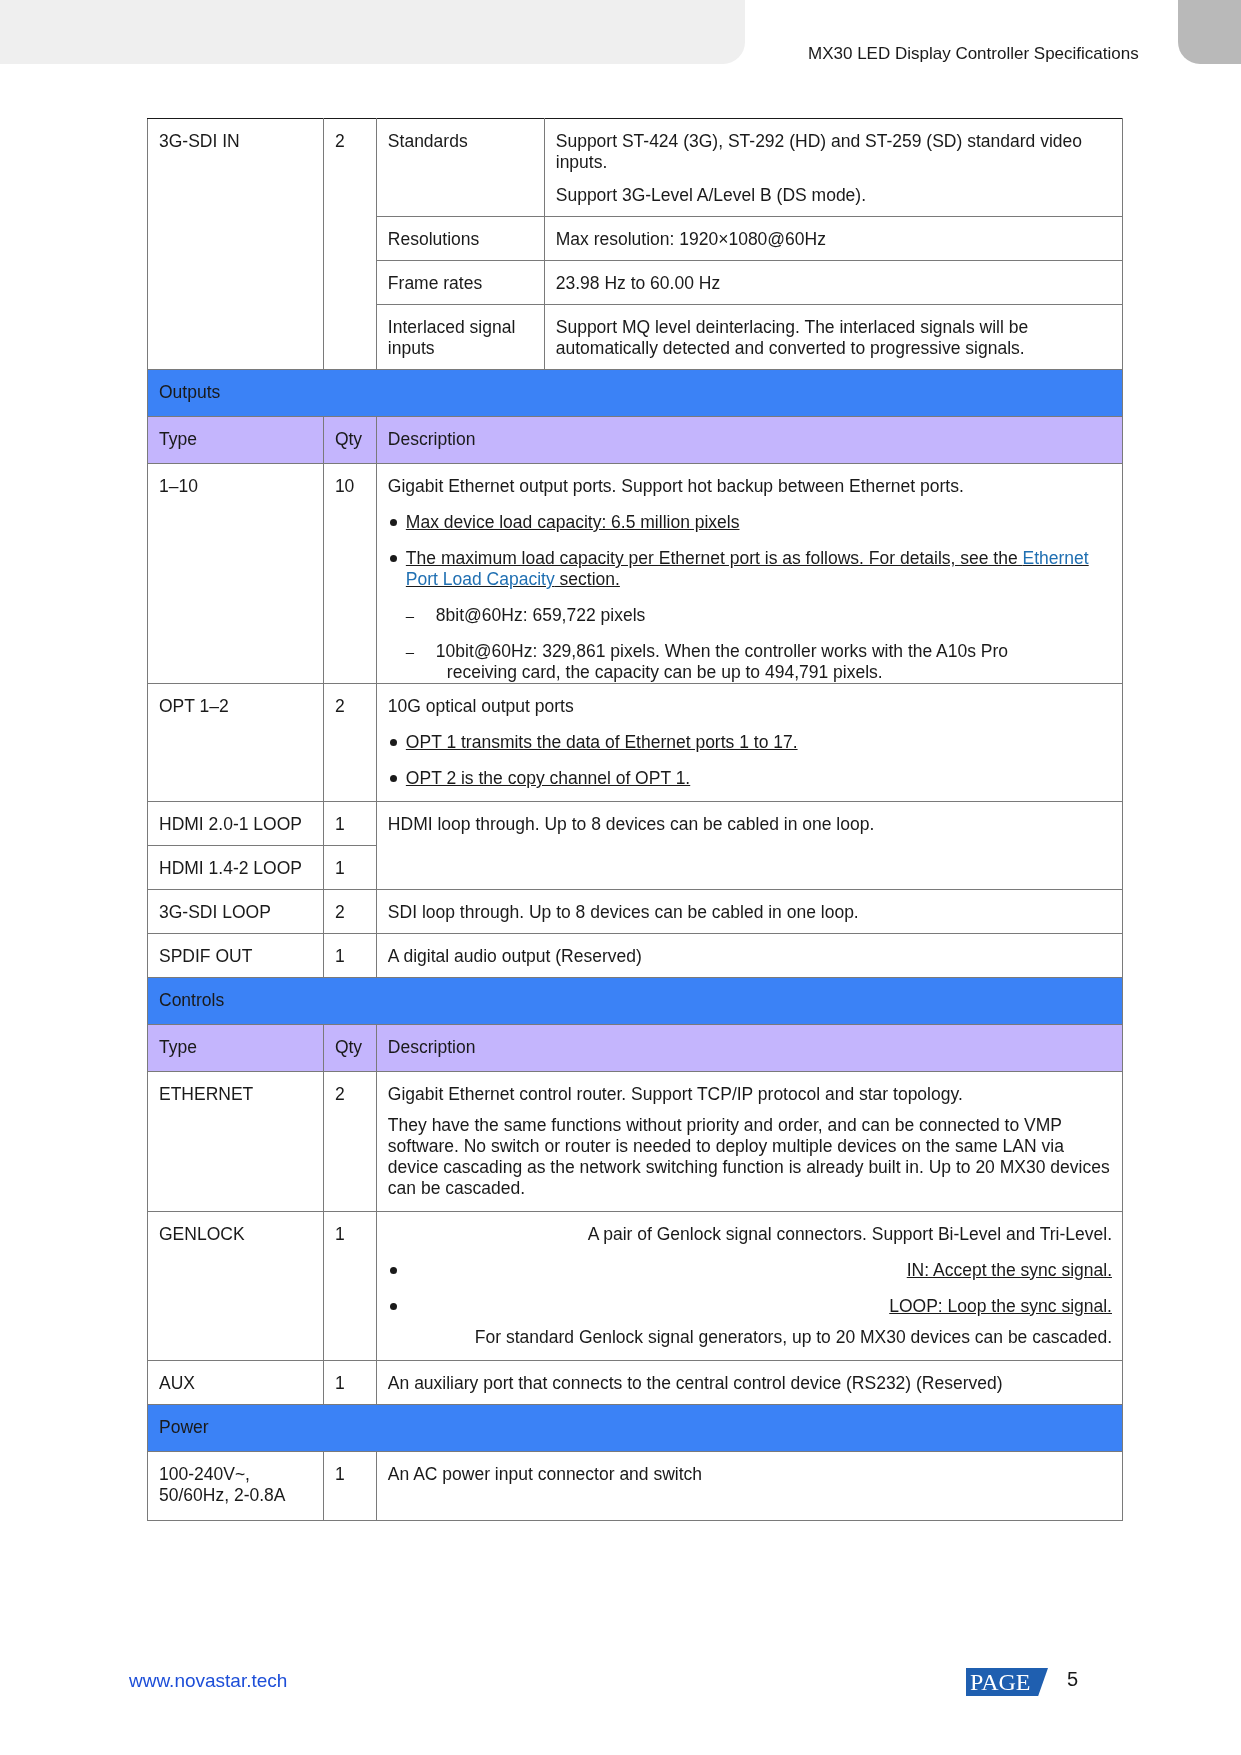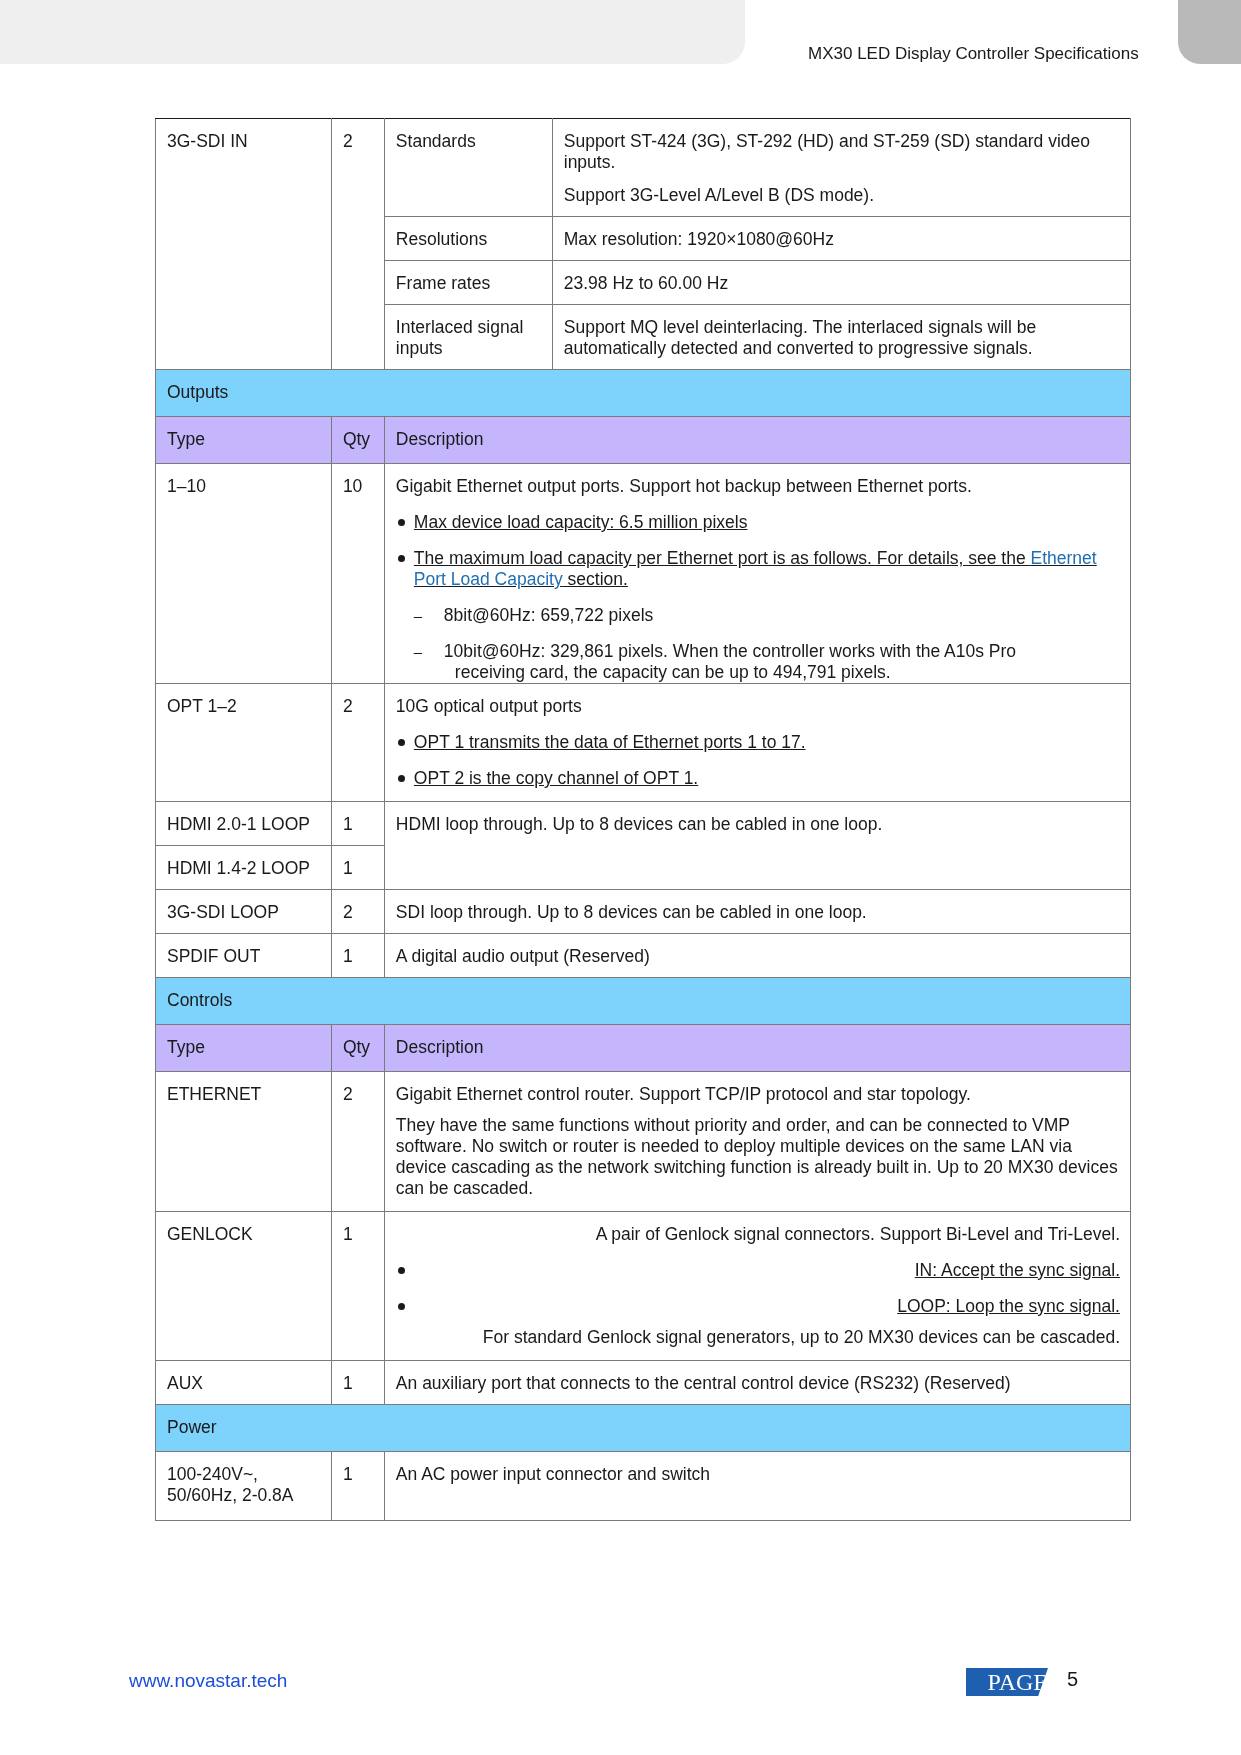--- a/index.html
+++ b/index.html
@@ -3,44 +3,44 @@
 <meta charset="utf-8">
 <style>
   * { box-sizing: border-box; margin: 0; padding: 0; }
   html, body { width: 1241px; height: 1755px; background: #ffffff; }
   body { position: relative; font-family: "Liberation Sans", sans-serif; color: #1a1a1a; overflow: hidden; }
 
   .hdr-band { position: absolute; left: 0; top: 0; width: 745px; height: 64px; background: #efefef; border-bottom-right-radius: 22px; }
   .hdr-tab { position: absolute; left: 1178px; top: 0; width: 63px; height: 64px; background: #b9b9b9; border-bottom-left-radius: 22px; }
   .hdr-title { position: absolute; left: 808px; top: 44px; font-size: 17px; color: #1a1a1a; white-space: nowrap; }
 
-  table.spec { position: absolute; left: 155px; top: 118px; width: 976px; border-collapse: collapse; font-size: 17.5px; line-height: 21px; }
+  table.spec { position: absolute; left: 147px; top: 118px; width: 976px; border-collapse: collapse; font-size: 17.5px; line-height: 21px; }
   table.spec td { border: 1.5px solid #7a7a7a; vertical-align: top; padding: 12px 10px 10px 11px; }
   table.spec tr:first-child td { border-top: 1.5px solid #1a1a1a; }
   table.spec col.c1 { width: 176px; }
   table.spec col.c2 { width: 53px; }
   table.spec col.c3 { width: 168px; }
   table.spec col.c4 { width: 579px; }
 
-  tr.section td { background: #7dd3fc; height: 47px; padding-top: 12px; }
+  tr.section td { background: #3b82f6; height: 47px; padding-top: 12px; }
   tr.colhead td { background: #c4b5fd; height: 47px; padding-top: 12px; }
   .cell-qty { padding-left: 11px !important; }
 
   .para { margin: 0; }
   .para + .para { margin-top: 12px; }
   .bullet { position: relative; padding-left: 18px; margin-top: 15px; text-decoration: underline; }
   .bullet::before { content: ""; position: absolute; left: 2px; top: 7px; width: 7px; height: 7px; border-radius: 50%; background: #1a1a1a; }
   .dash { position: relative; padding-left: 48px; margin-top: 15px; }
   .dash::before { content: "–"; position: absolute; left: 18px; top: 0; font-size: 15px; }
   .dash .cont { display: block; padding-left: 11px; }
   .link { color: #1f6fb2; }
   .gap { margin-top: 10px; }
 
   .ftr-url { position: absolute; left: 129px; top: 1670px; font-size: 19px; color: #1d4ed8; }
-  .ftr-page { position: absolute; left: 966px; top: 1668px; width: 82px; height: 28px; background: #1f5fb0; clip-path: polygon(0 0, 100% 0, 88% 100%, 0 100%); color: #ffffff; font-family: "Liberation Serif", serif; font-size: 24px; line-height: 29px; padding-left: 4px; letter-spacing: 0px; text-align: right; }
+  .ftr-page { position: absolute; left: 966px; top: 1668px; width: 82px; height: 28px; background: #1f5fb0; clip-path: polygon(0 0, 100% 0, 88% 100%, 0 100%); color: #ffffff; font-family: "Liberation Serif", serif; font-size: 24px; line-height: 29px; padding-left: 4px; letter-spacing: 0px; }
   .ftr-num { position: absolute; left: 1067px; top: 1668px; font-size: 20px; color: #1a1a1a; }
 </style>
 </head>
 <body>
 
 <div class="hdr-band"></div>
 <div class="hdr-tab"></div>
 <div class="hdr-title">MX30 LED Display Controller Specifications</div>
 
 <table class="spec">

